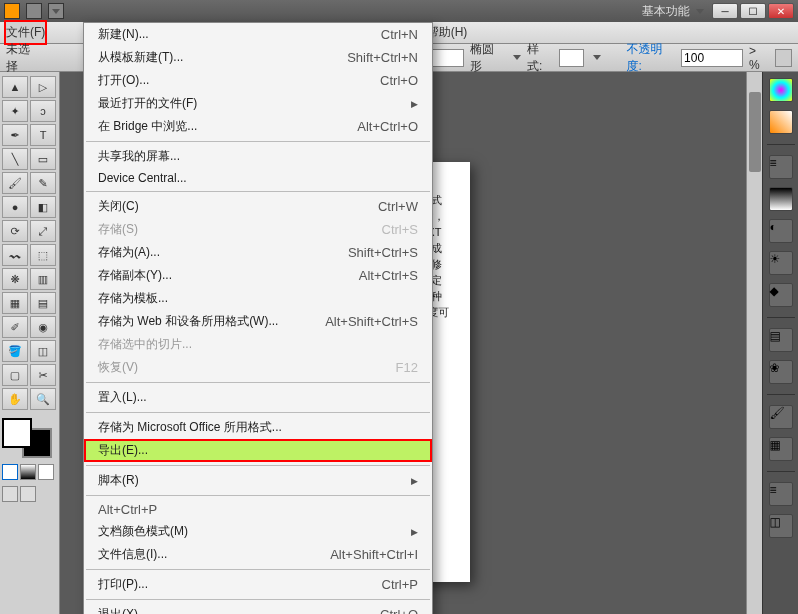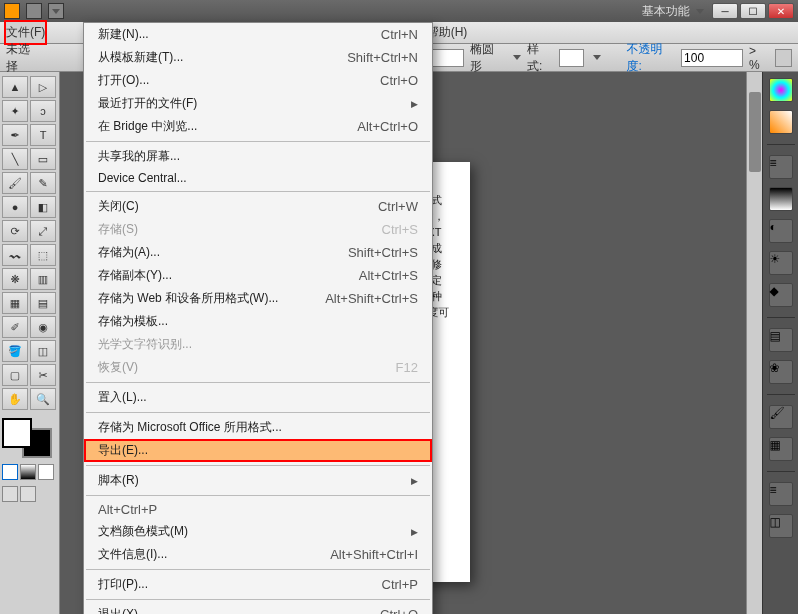--- a/index.html
+++ b/index.html
@@ -36,21 +36,21 @@
 .panelsep{width:28px;height:1px;background:#333;margin:2px 0;}
 .scrollbar-v{position:absolute;right:0;top:0;width:16px;height:100%;background:#ccc;border-left:1px solid #888;}
 .scrollbar-v .thumb{position:absolute;left:2px;width:12px;height:80px;top:20px;background:#888;border-radius:2px;}
 
 .dropdown{position:absolute;left:83px;top:22px;width:350px;background:#f4f4f4;border:1px solid #888;box-shadow:4px 4px 10px rgba(0,0,0,.4);z-index:100;}
 .dropdown .dmi{display:flex;align-items:center;padding:3px 14px;color:#222;min-height:20px;}
 .dropdown .dmi.disabled{color:#999;}
 .dropdown .dmi .lab{flex:1;}
 .dropdown .dmi .sc{color:#555;font-size:13px;}
 .dropdown .dmi.disabled .sc{color:#bbb;}
-.dropdown .dmi.hovered{background:#fdba74;}
+.dropdown .dmi.hovered{background:#bef264;}
 .dropdown .dmi.highlighted{border:2px solid red;padding:1px 12px;}
 .dropdown .sep{height:1px;background:#bbb;margin:3px 2px;}
 .tri{display:inline-block;width:0;height:0;border-left:4px solid transparent;border-right:4px solid transparent;border-top:5px solid #555;margin-left:3px;vertical-align:middle;}
 </style>
 </head>
 <body>
 
 <div class="titlebar">
   <div class="left-icons">
     <div class="icon-box" style="background:#f90;"></div>
@@ -234,29 +234,29 @@
     </div>
     <div class="dmi">
       <span class="lab">存储为(A)...</span>
       <span class="sc">Shift+Ctrl+S</span>
     </div>
     <div class="dmi">
       <span class="lab">存储副本(Y)...</span>
       <span class="sc">Alt+Ctrl+S</span>
     </div>
     <div class="dmi">
+      <span class="lab">存储为模板...</span>
+      <span class="sc"></span>
+    </div>
+    <div class="dmi">
       <span class="lab">存储为 Web 和设备所用格式(W)...</span>
       <span class="sc">Alt+Shift+Ctrl+S</span>
     </div>
-    <div class="dmi">
-      <span class="lab">存储为模板...</span>
-      <span class="sc"></span>
-    </div>
     <div class="dmi disabled">
-      <span class="lab">光学文字符识别...</span>
+      <span class="lab">存储选中的切片...</span>
       <span class="sc"></span>
     </div>
     <div class="dmi disabled">
       <span class="lab">恢复(V)</span>
       <span class="sc">F12</span>
     </div>
     <div class="sep"></div>
     <div class="dmi">
       <span class="lab">置入(L)...</span>
       <span class="sc"></span>

